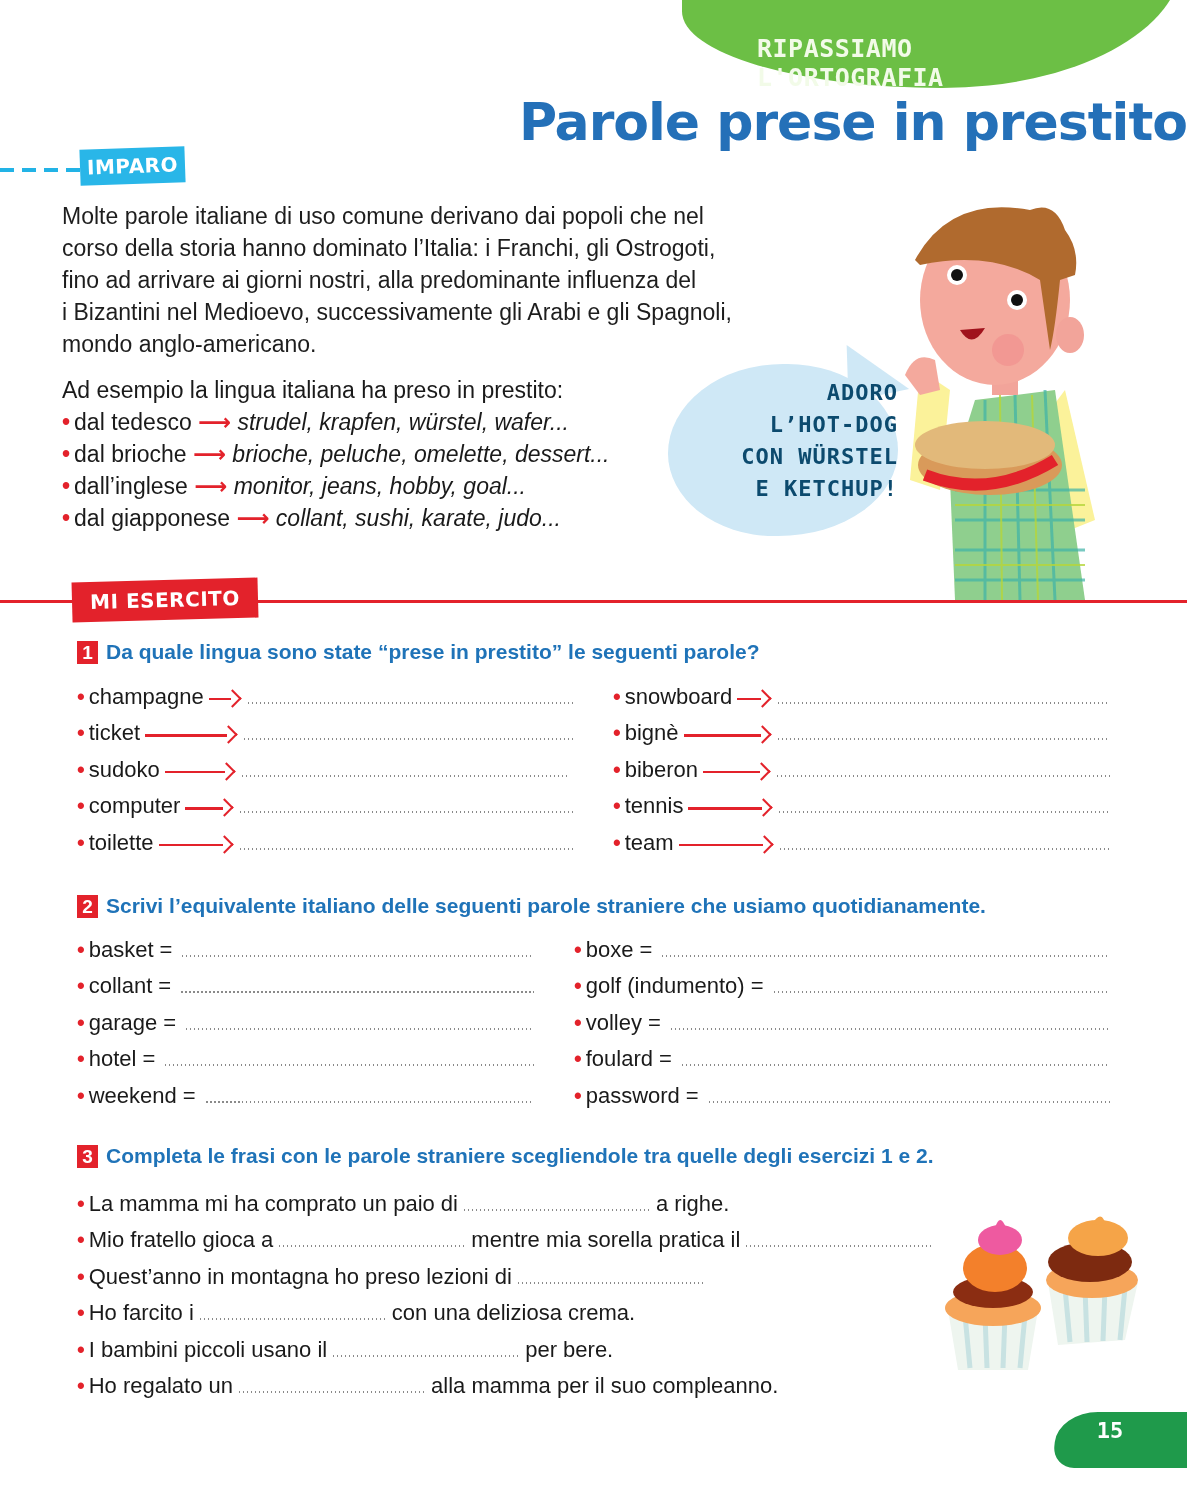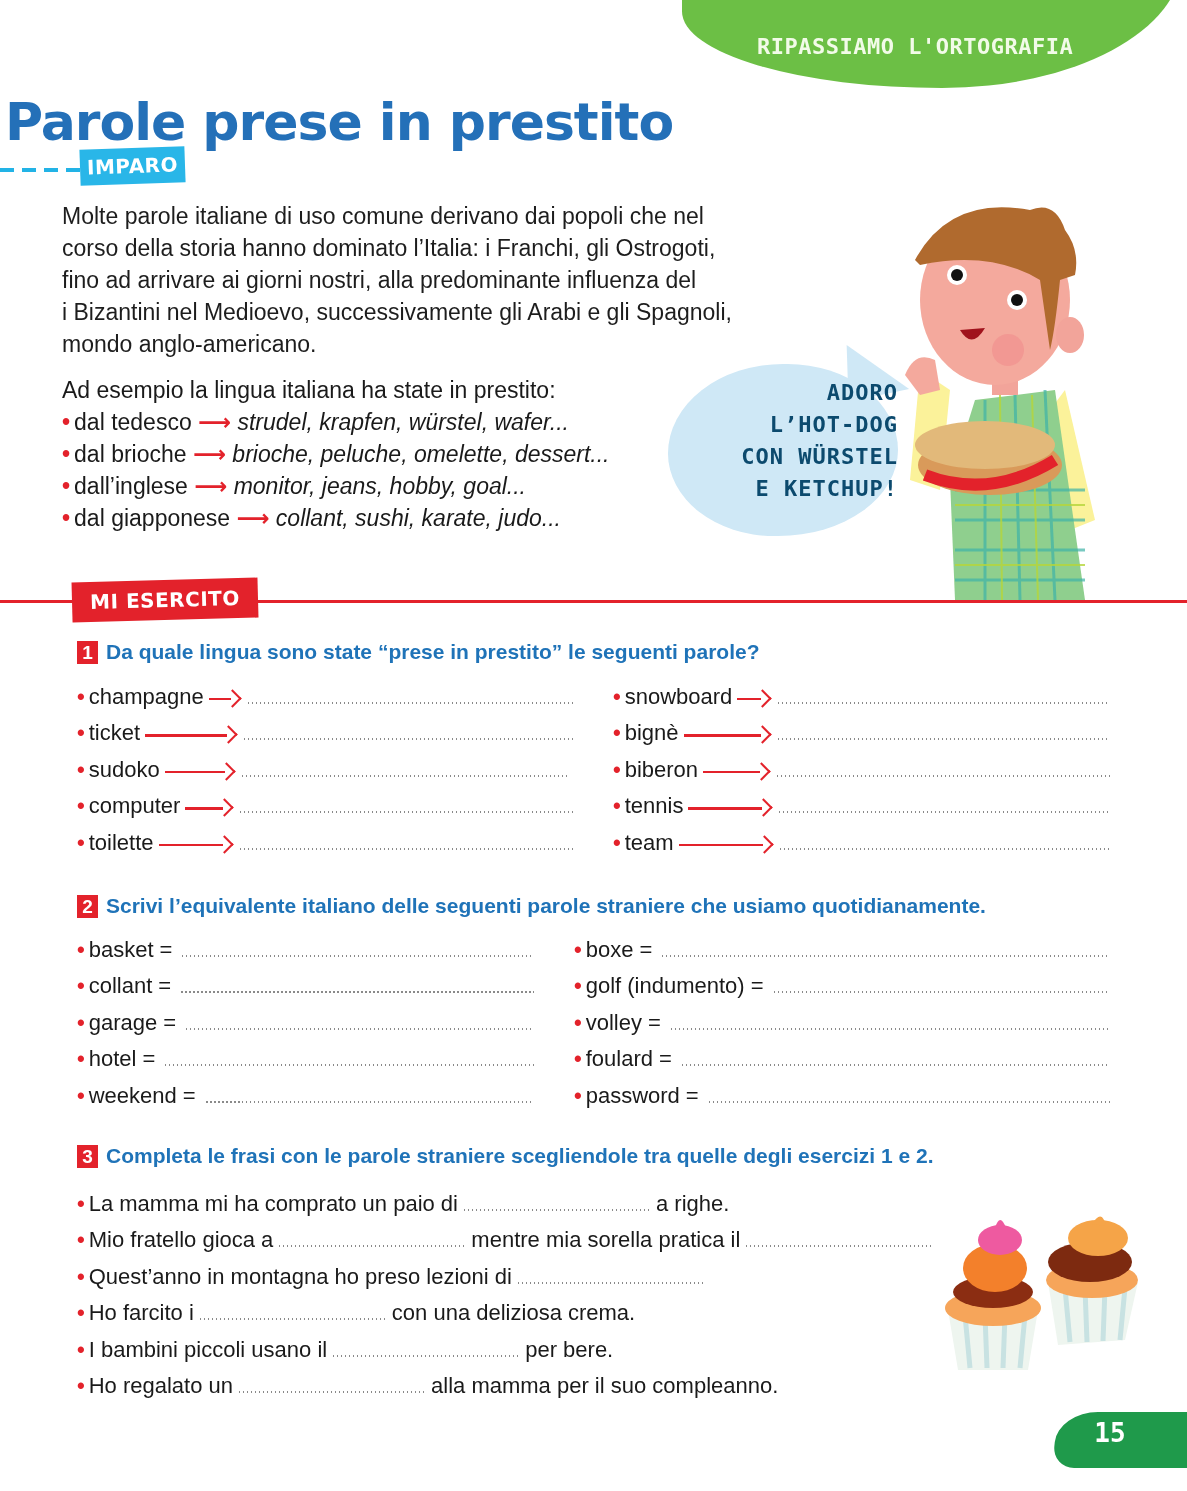--- a/index.html
+++ b/index.html
@@ -6,26 +6,26 @@
   html, body { width: 1187px; height: 1491px; background: #ffffff; overflow: hidden; }
   body { position: relative; font-family: "Liberation Sans", "DejaVu Sans", sans-serif; color: #1a1a1a; }
 
   
   .header-blob {
     position: absolute; left: 682px; top: -40px; width: 500px; height: 128px;
     background: #6cbf45; border-radius: 0 0 48% 52% / 0 0 100% 60%;
   }
   .header-label {
     position: absolute; left: 757px; top: 34px; width: 340px;
-    font-family: "DejaVu Sans Mono", monospace; font-weight: bold; font-size: 22px;
+    font-family: "DejaVu Sans Mono", monospace; font-weight: bold; font-size: 25px;
     color: #f2fbe8; letter-spacing: 0.5px;
   }
 
   .page-title {
-    position: absolute; left: 0; top: 92px; width: 1187px; text-align: left;
+    position: absolute; left: 0; top: 92px; width: 1187px; text-align: right;
     font-family: "DejaVu Sans", sans-serif; font-size: 52px; font-weight: bold;
     color: #2470b8; letter-spacing: -1px; padding-left: 5px;
   }
 
   
   .dash-line {
     position: absolute; left: 0; top: 168px; width: 80px; height: 4px;
     background: repeating-linear-gradient(90deg, #22b3e6 0 14px, transparent 14px 22px);
   }
   .imparo-tag {
@@ -107,21 +107,21 @@
   }
 
   .cupcakes { position: absolute; left: 940px; top: 1210px; width: 210px; height: 165px; }
 
   .page-num-blob {
     position: absolute; left: 1055px; top: 1412px; width: 140px; height: 56px;
     background: #1f9a4b; border-radius: 40px 0 0 22px / 30px 0 0 22px; transform: skewX(-6deg);
   }
   .page-num {
     position: absolute; left: 1085px; top: 1418px; width: 50px; text-align: center;
-    font-family: "DejaVu Sans Mono", monospace; font-weight: bold; font-size: 26px; color: #fff;
+    font-family: "DejaVu Sans Mono", monospace; font-weight: bold; font-size: 22px; color: #fff;
   }
 </style>
 </head>
 <body>
 
 <div class="header-blob"></div>
 <div class="header-label">RIPASSIAMO L'ORTOGRAFIA</div>
 
 <h1 class="page-title">Parole prese in prestito</h1>
 
@@ -130,21 +130,21 @@
 
 <div class="intro">
   <p>Molte parole italiane di uso comune derivano dai popoli che nel</p>
   <p>corso della storia hanno dominato l’Italia: i Franchi, gli Ostrogoti,</p>
   <p>fino ad arrivare ai giorni nostri, alla predominante influenza del</p>
   <p>i Bizantini nel Medioevo, successivamente gli Arabi e gli Spagnoli,</p>
   <p>mondo anglo-americano.</p>
 </div>
 
 <div class="examples">
-  <span class="lead">Ad esempio la lingua italiana ha state in prestito:</span>
+  <span class="lead">Ad esempio la lingua italiana ha preso in prestito:</span>
   <span class="ex-item"><span class="bullet">•</span><span>dal tedesco</span> <span class="arrow-red">⟶</span> <span class="ex-words">strudel, krapfen, würstel, wafer...</span></span>
   <span class="ex-item"><span class="bullet">•</span><span>dal brioche</span> <span class="arrow-red">⟶</span> <span class="ex-words">brioche, peluche, omelette, dessert...</span></span>
   <span class="ex-item"><span class="bullet">•</span><span>dall’inglese</span> <span class="arrow-red">⟶</span> <span class="ex-words">monitor, jeans, hobby, goal...</span></span>
   <span class="ex-item"><span class="bullet">•</span><span>dal giapponese</span> <span class="arrow-red">⟶</span> <span class="ex-words">collant, sushi, karate, judo...</span></span>
 </div>
 
 <div class="bubble-tail"></div>
 <div class="bubble"></div>
 <div class="bubble-text">
   <div>ADORO</div>

